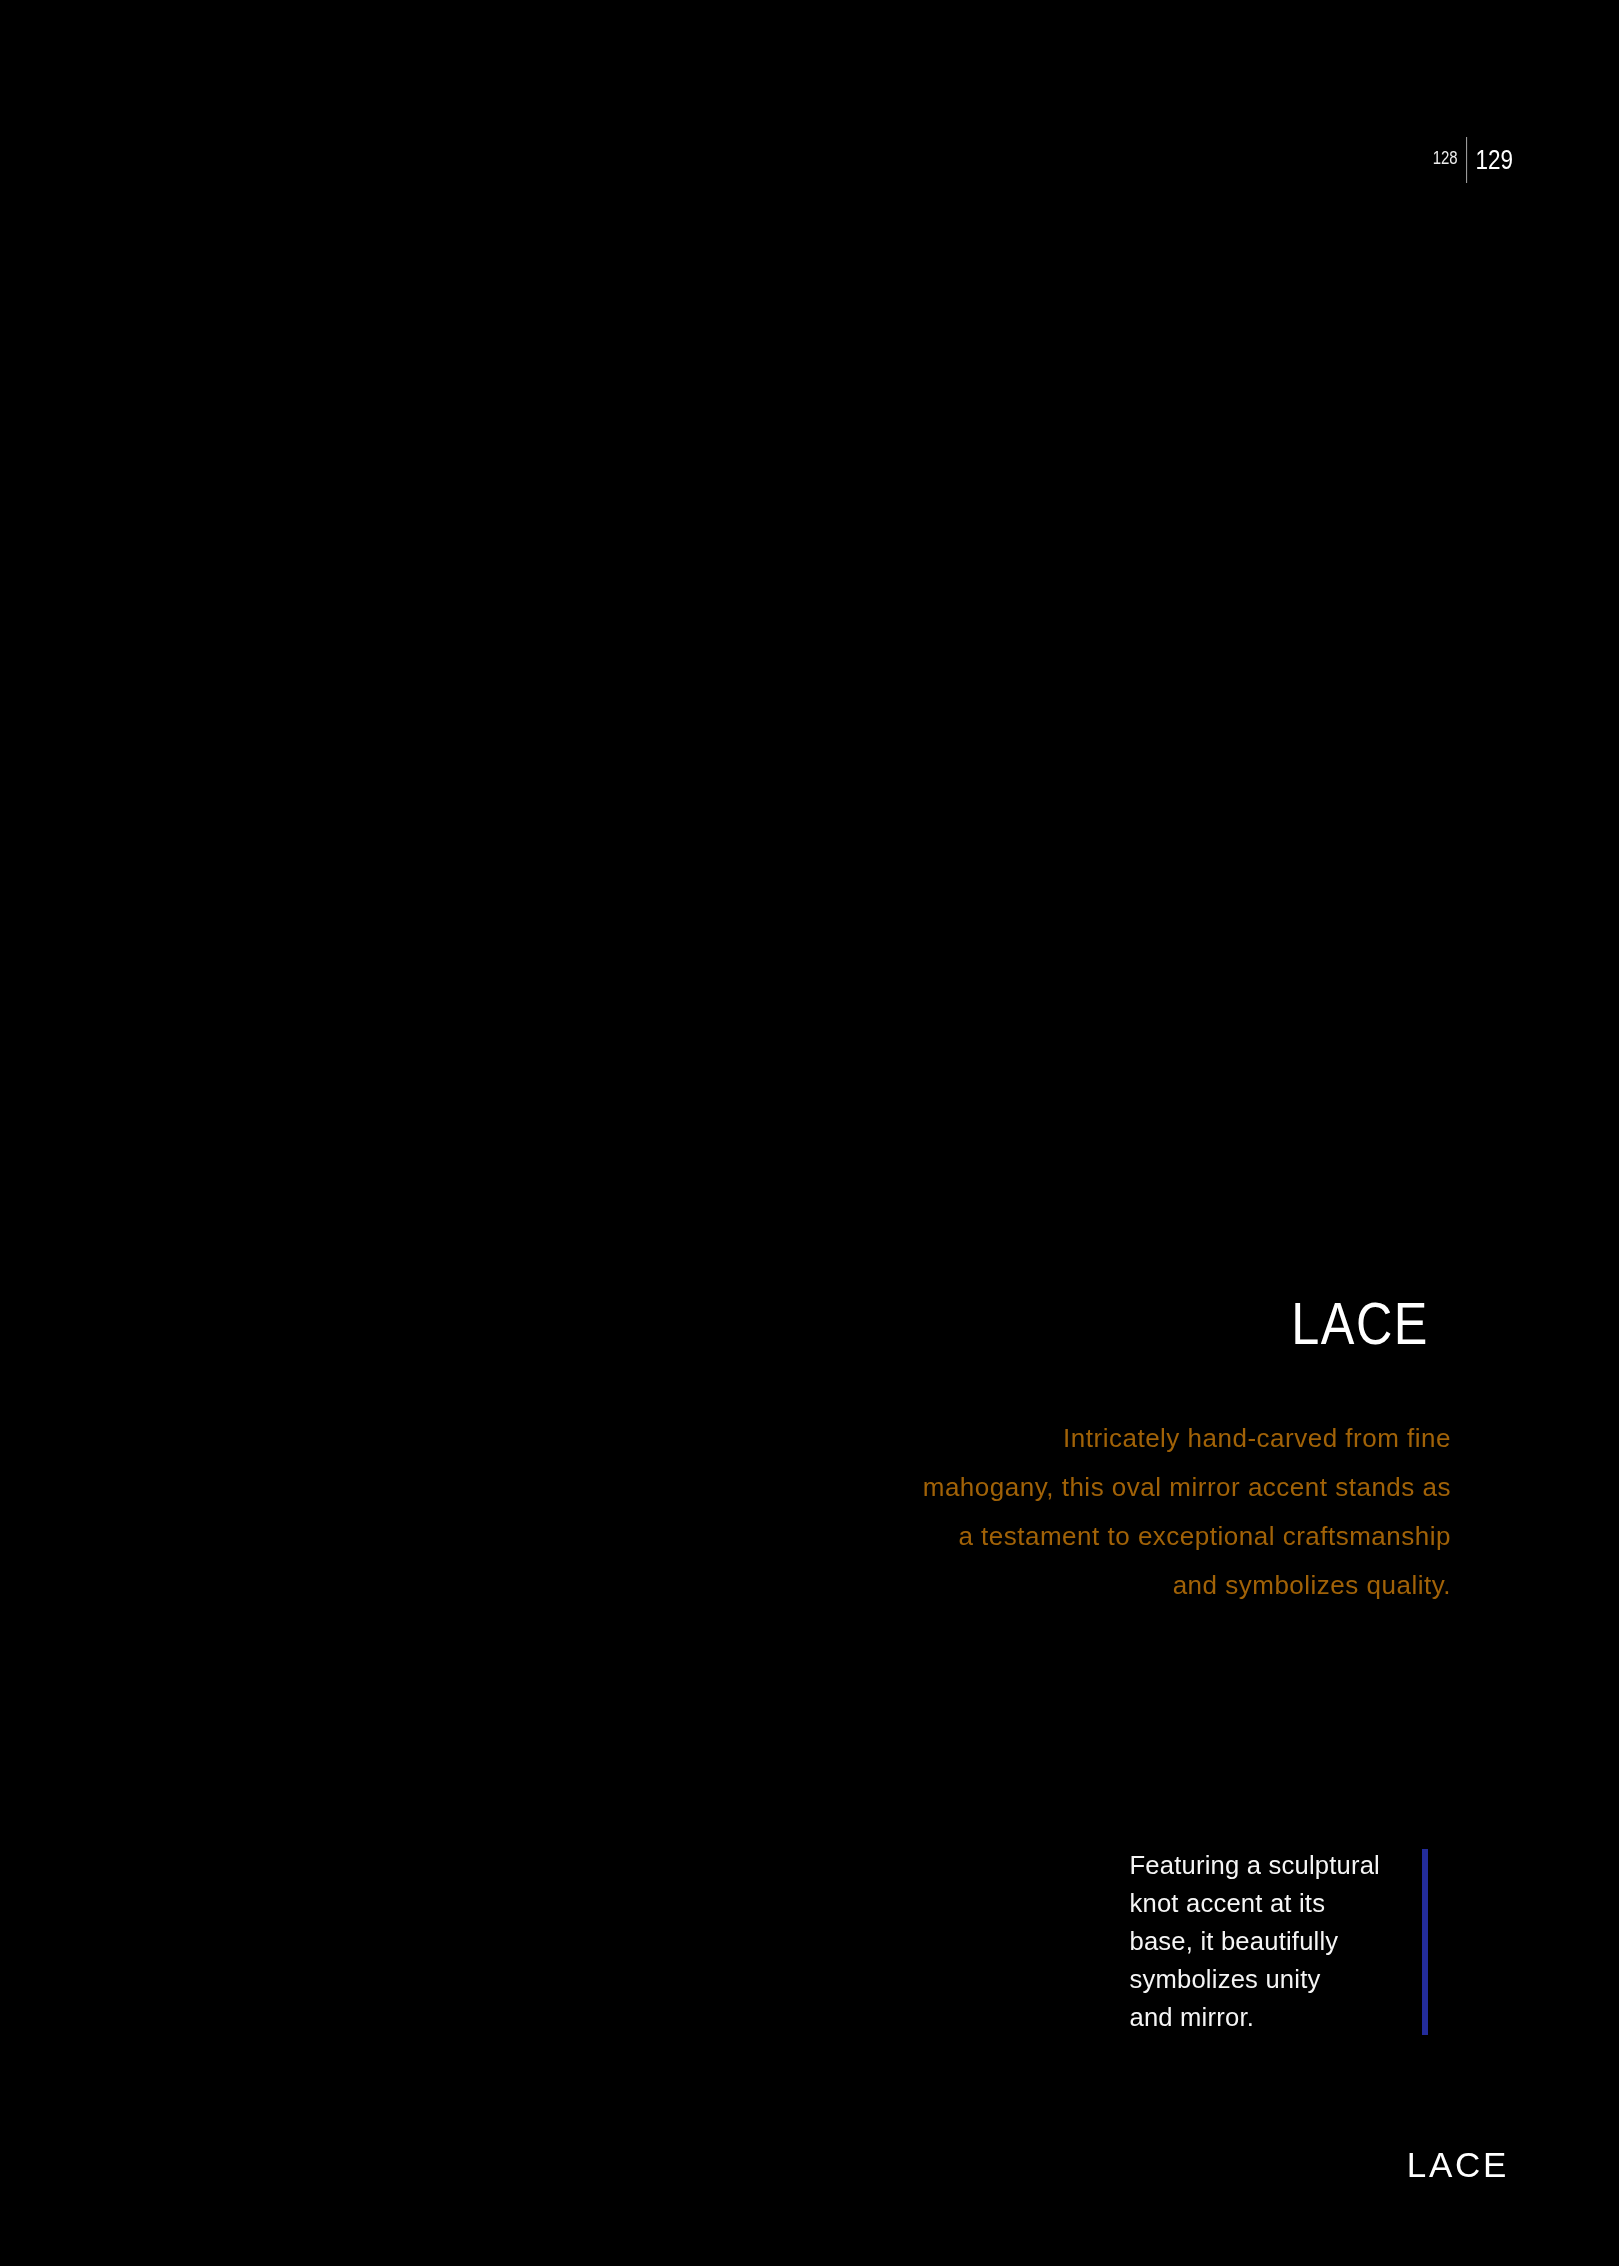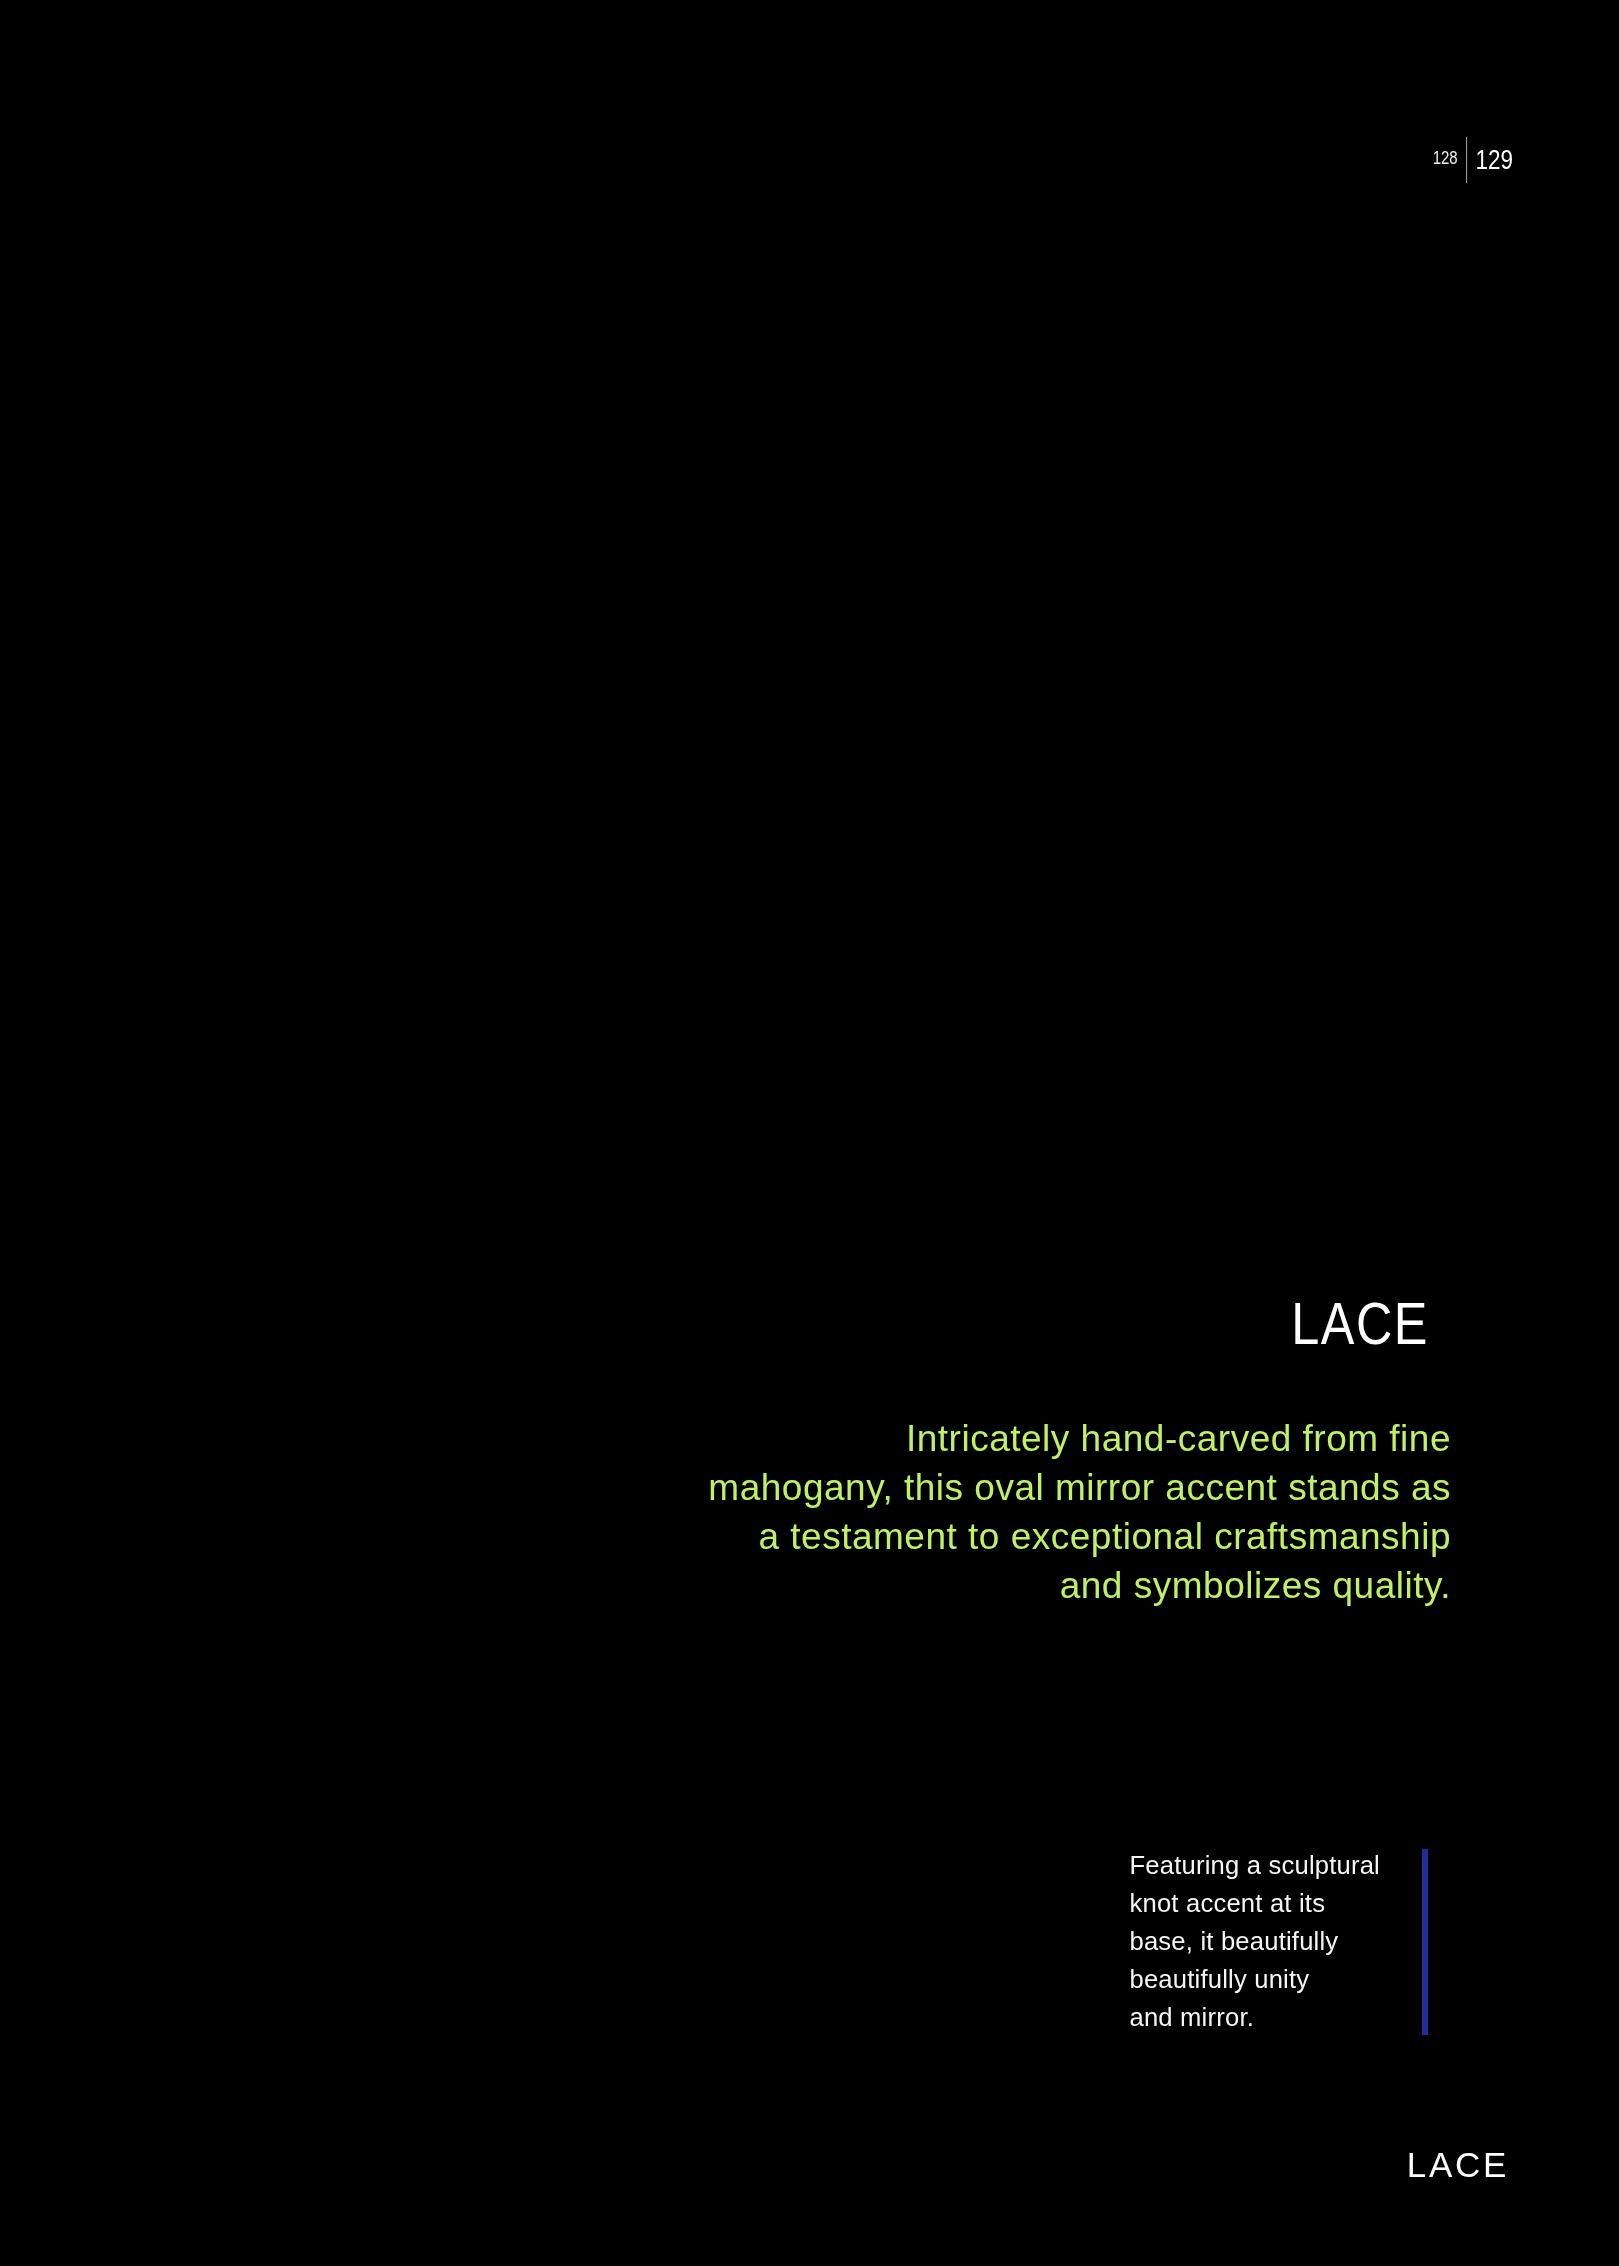--- a/index.html
+++ b/index.html
@@ -40,25 +40,25 @@
     transform: scaleX(0.84);
     transform-origin: right center;
     color: #fff;
   }
   
   .desc {
     position: absolute;
     top: 1383px;
     right: 168px;
     text-align: right;
-    font-size: 37px;
+    font-size: 26px;
     font-weight: 400;
     line-height: 49px;
     letter-spacing: 0.5px;
-    color: #bef264;
+    color: #a16207;
     white-space: nowrap;
   }
   
   .caption {
     position: absolute;
     top: 1815px;
     right: 239px;
     font-size: 25.6px;
     font-weight: 400;
     line-height: 38px;
@@ -112,21 +112,21 @@
     <div>Intricately hand-carved from fine</div>
     <div>mahogany, this oval mirror accent stands as</div>
     <div>a testament to exceptional craftsmanship</div>
     <div>and symbolizes quality.</div>
   </div>
 
   <div class="caption">
     <div>Featuring a sculptural</div>
     <div>knot accent at its</div>
     <div>base, it beautifully</div>
-    <div>beautifully unity</div>
+    <div>symbolizes unity</div>
     <div>and mirror.</div>
   </div>
 
   <div class="caption-rule" style="background-color: rgb(35, 44, 155);"></div>
 
   <div class="brand">LACE</div>
 
   <div class="bottom-bar" style="background-color: rgb(35, 44, 155);"></div>
 
 </div>

